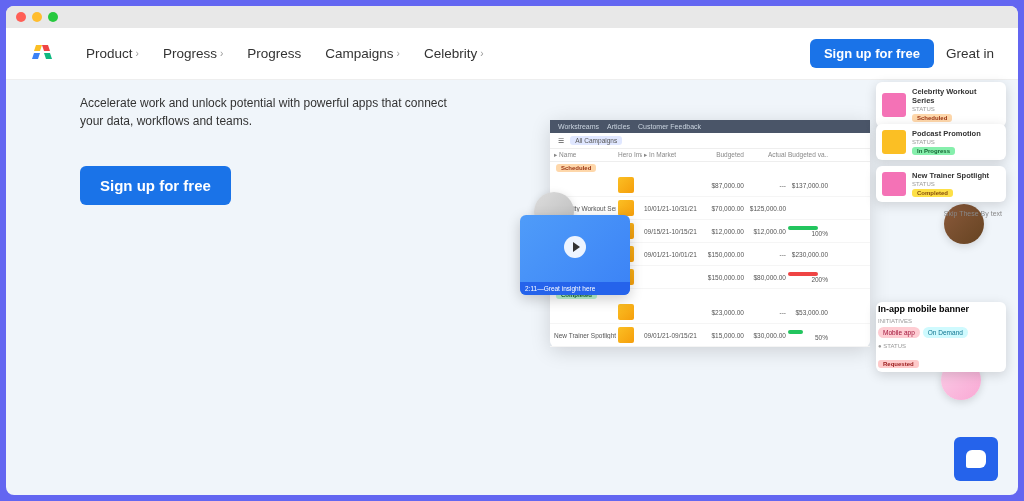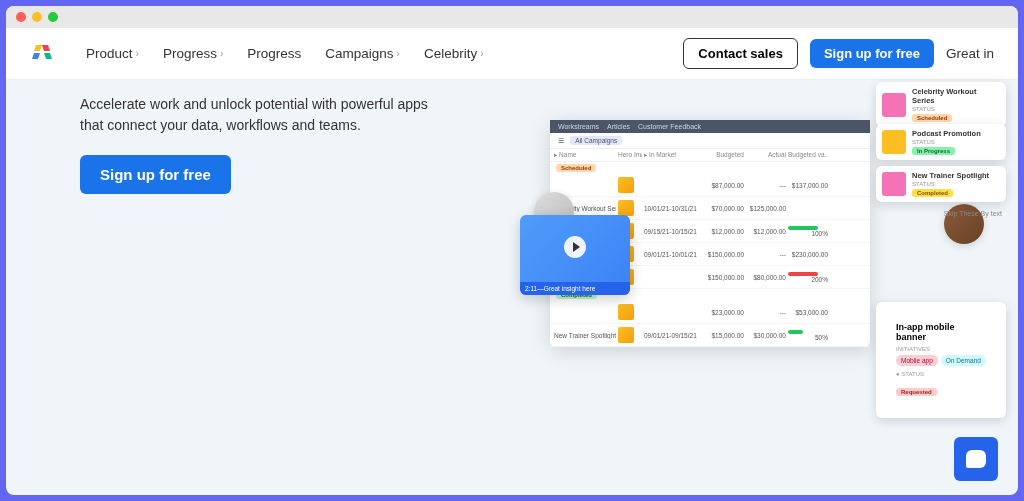--- a/index.html
+++ b/index.html
@@ -15,21 +15,21 @@
 .nav-items { display: flex; gap: 24px; align-items: center; flex: 1; }
 .nav-item { font-size: 13.5px; color: #333; cursor: pointer; display: flex; align-items: center; gap: 3px; }
 .nav-item .chev { font-size: 10px; color: #999; }
 .nav-right { display: flex; align-items: center; gap: 12px; }
 .btn-outline { border: 1.5px solid #333; background: #fff; padding: 7px 14px; border-radius: 6px; font-size: 13px; font-weight: 600; cursor: pointer; }
 .btn-primary { background: #1a73e8; color: #fff; border: none; padding: 7px 14px; border-radius: 6px; font-size: 13px; font-weight: 600; cursor: pointer; }
 .signin { font-size: 13.5px; color: #333; cursor: pointer; font-weight: 500; }
 .hero { display: flex; padding: 10px 0 0 74px; position: relative; height: calc(100% - 74px); }
 .hero-left { width: 430px; padding-top: 4px; }
 .hero-headline { font-size: 47px; font-weight: 700; line-height: 1.08; color: #1a1a1a; margin-bottom: 22px; letter-spacing: -0.5px; }
-.hero-sub { font-size: 14px; color: #333; line-height: 1.5; margin-bottom: 19px; max-width: 370px; }
+.hero-sub { font-size: 12px; color: #333; line-height: 1.5; margin-bottom: 36px; max-width: 370px; }
 .btn-cta { background: #1a73e8; color: #fff; border: none; padding: 11px 20px; border-radius: 6px; font-size: 15px; font-weight: 600; cursor: pointer; }
 .hero-right { position: absolute; right: 12px; top: 0; width: 480px; height: 100%; }
 .app-preview { position: absolute; left: 24px; top: 40px; width: 320px; background: #fff; border-radius: 6px; box-shadow: 0 4px 20px rgba(0,0,0,0.15); font-size: 7px; color: #555; }
 .app-header { background: #2d3748; color: #fff; padding: 4px 8px; font-size: 8px; display: flex; align-items: center; justify-content: space-between; border-radius: 6px 6px 0 0; }
 .app-tabs { display: flex; gap: 8px; padding: 3px 8px; background: #4a5568; font-size: 7px; color: #cbd5e0; }
 .app-toolbar { padding: 3px 8px; display: flex; gap: 6px; align-items: center; border-bottom: 1px solid #eee; background: #fff; font-size: 7px; }
 .pill-small { background: #e0e7ff; padding: 1px 5px; border-radius: 3px; font-size: 6.5px; }
 .app-thead { display: flex; border-bottom: 1px solid #eee; padding: 2px 4px; font-size: 6.5px; color: #888; gap: 2px; }
 .app-thead > div { overflow: hidden; white-space: nowrap; }
 .col-name { width: 62px; }
@@ -57,21 +57,21 @@
 .p-comp { background: #fde047; color: #854d0e; }
 .p-req { background: #fecaca; color: #991b1b; }
 .avatar { width: 40px; height: 40px; border-radius: 50%; position: absolute; box-shadow: 0 2px 8px rgba(0,0,0,0.15); }
 .a1 { background: linear-gradient(135deg, #ddd, #bbb); left: 8px; top: 112px; }
 .a2 { background: linear-gradient(135deg, #8b5a3c, #654321); right: 22px; top: 124px; }
 .a3 { background: linear-gradient(135deg, #fbcfe8, #f9a8d4); right: 25px; top: 280px; }
 .video-card { position: absolute; left: -6px; top: 135px; width: 110px; height: 80px; background: linear-gradient(135deg, #4f9cf9, #3b82f6); border-radius: 6px; box-shadow: 0 4px 14px rgba(0,0,0,0.2); overflow: hidden; }
 .video-play { position: absolute; left: 50%; top: 40%; transform: translate(-50%,-50%); width: 22px; height: 22px; background: rgba(255,255,255,0.9); border-radius: 50%; display: flex; align-items: center; justify-content: center; }
 .video-play::after { content: ''; border-left: 7px solid #333; border-top: 5px solid transparent; border-bottom: 5px solid transparent; margin-left: 2px; }
 .video-caption { position: absolute; bottom: 0; left: 0; right: 0; background: #2563eb; color: #fff; font-size: 6.5px; padding: 3px 5px; }
-.detail-card { position: absolute; right: 0; top: 222px; width: 130px; background: #fff; border-radius: 6px; box-shadow: 0 3px 12px rgba(0,0,0,0.15); padding: 20px; }
+.detail-card { position: absolute; right: 0; top: 222px; width: 130px; background: #fff; border-radius: 6px; box-shadow: 0 3px 12px rgba(0,0,0,0.15); padding: 2px; }
 .detail-title { font-size: 9px; font-weight: 600; margin-bottom: 4px; }
 .detail-label { font-size: 6px; color: #999; text-transform: uppercase; margin-bottom: 3px; }
 .detail-pills { display: flex; gap: 3px; margin-bottom: 5px; }
 .dp { padding: 2px 5px; border-radius: 8px; font-size: 6.5px; font-weight: 500; }
 .dp-mobile { background: #fecdd3; color: #9f1239; }
 .dp-demand { background: #cffafe; color: #0e7490; }
 .chat-widget { position: absolute; bottom: 14px; right: 20px; width: 44px; height: 44px; background: #2563eb; border-radius: 6px; display: flex; align-items: center; justify-content: center; cursor: pointer; }
 .chat-icon { width: 20px; height: 18px; background: #fff; border-radius: 6px 6px 6px 2px; }
 </style>
 </head>
@@ -108,21 +108,20 @@
       <div class="nav-item">
           <span>Campaigns</span>
           <span class="chev">›</span>
         </div>
       <div class="nav-item">
           <span>Celebrity</span>
           <span class="chev">›</span>
         </div>
     </div>
     <div class="nav-right">
-      <button class="btn-outline">Contact sales</button>
       <button class="btn-primary">Sign up for free</button>
       <span class="signin">Great in</span>
     </div>
   </div>
 
   <div class="hero">
     <div class="hero-left">
       <p class="hero-sub">Accelerate work and unlock potential with powerful apps that connect your data, workflows and teams.</p>
       <button class="btn-cta">Sign up for free</button>
     </div>

